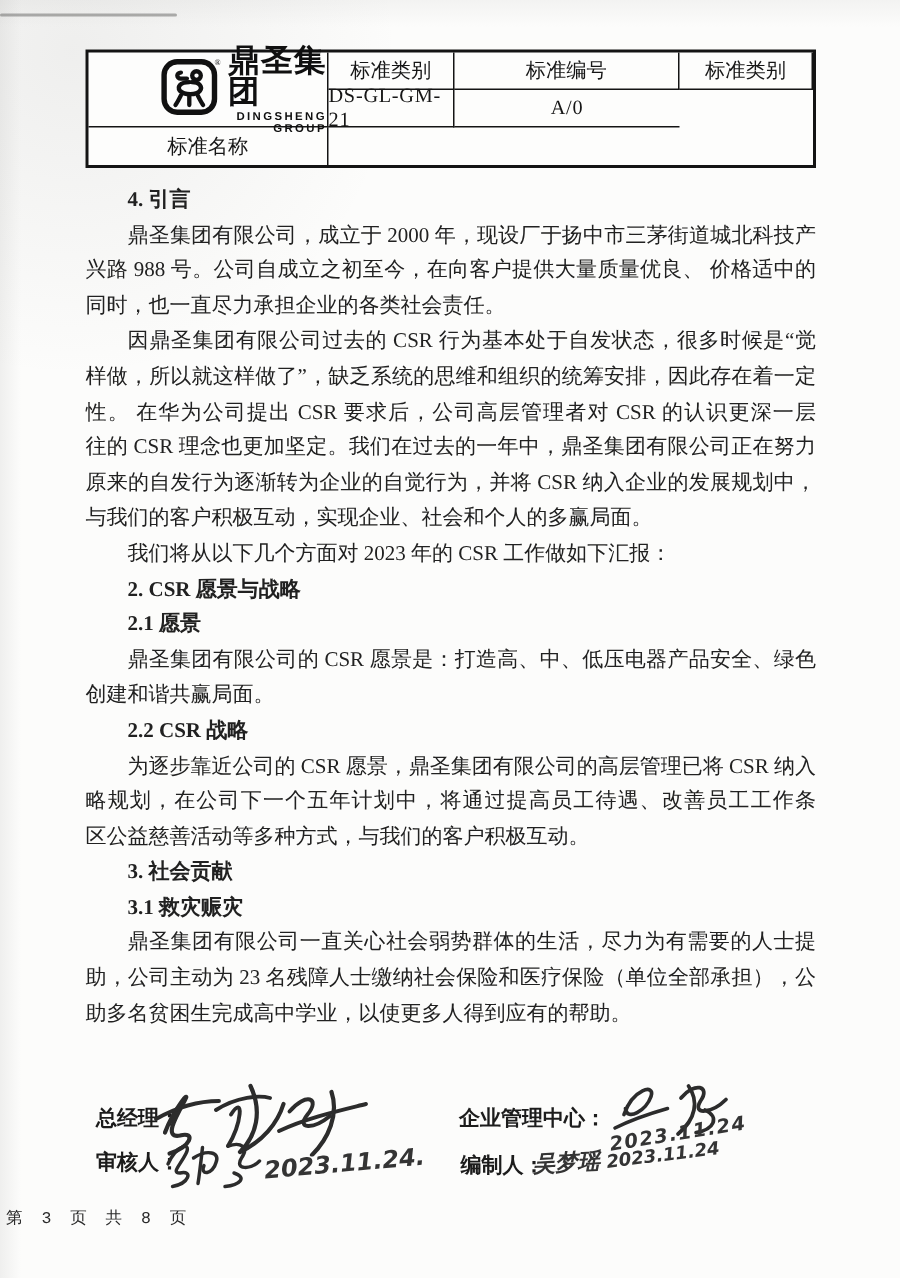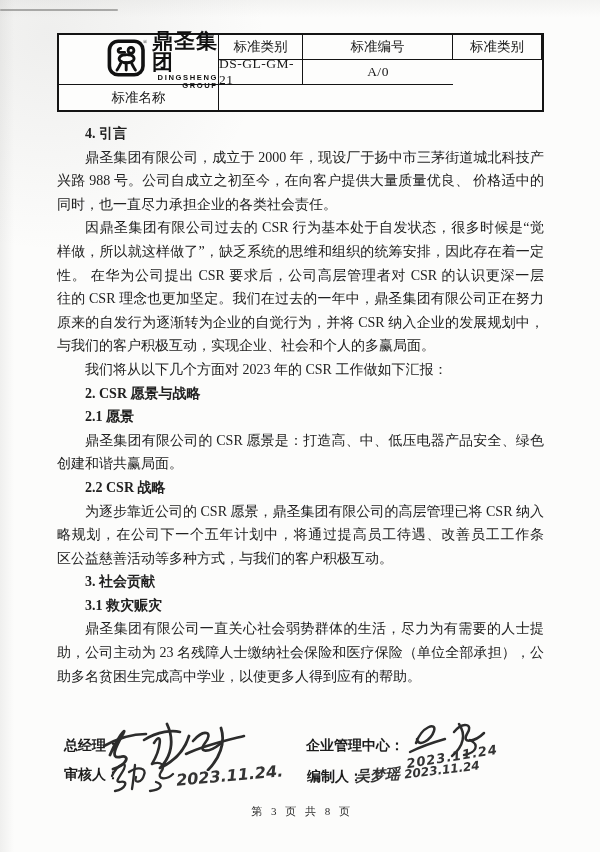--- a/index.html
+++ b/index.html
@@ -43,22 +43,22 @@
   .b{font-weight:bold;}
   .fill{text-align:justify;text-align-last:justify;}
 
   
   .sig-label{position:absolute;font-size:14px;font-weight:600;color:#1c1c1c;}
   .hand{position:absolute;font-family:"DejaVu Sans",sans-serif;font-style:italic;font-weight:600;color:#343434;}
   .sig-svg{position:absolute;}
   .sig-svg path{fill:none;stroke:#2c2c2c;stroke-linecap:round;stroke-linejoin:round;}
 
   
-  .footer{position:absolute;left:4px;right:0;top:804px;text-align:center;
-    font-size:11px;letter-spacing:3px;color:#2a2a2a;}
+  .footer{position:absolute;left:4px;right:0;top:804px;
+    font-size:11px;letter-spacing:3px;color:#2a2a2a;font-family:Liberation Mono, monospace;}
 </style>
 </head>
 <body>
 
 <div class="page">
   <div class="scan-line"></div>
 
   <div class="hdr">
     <div class="cell logo-cell bR bB">
       <div class="logo-wrap">

